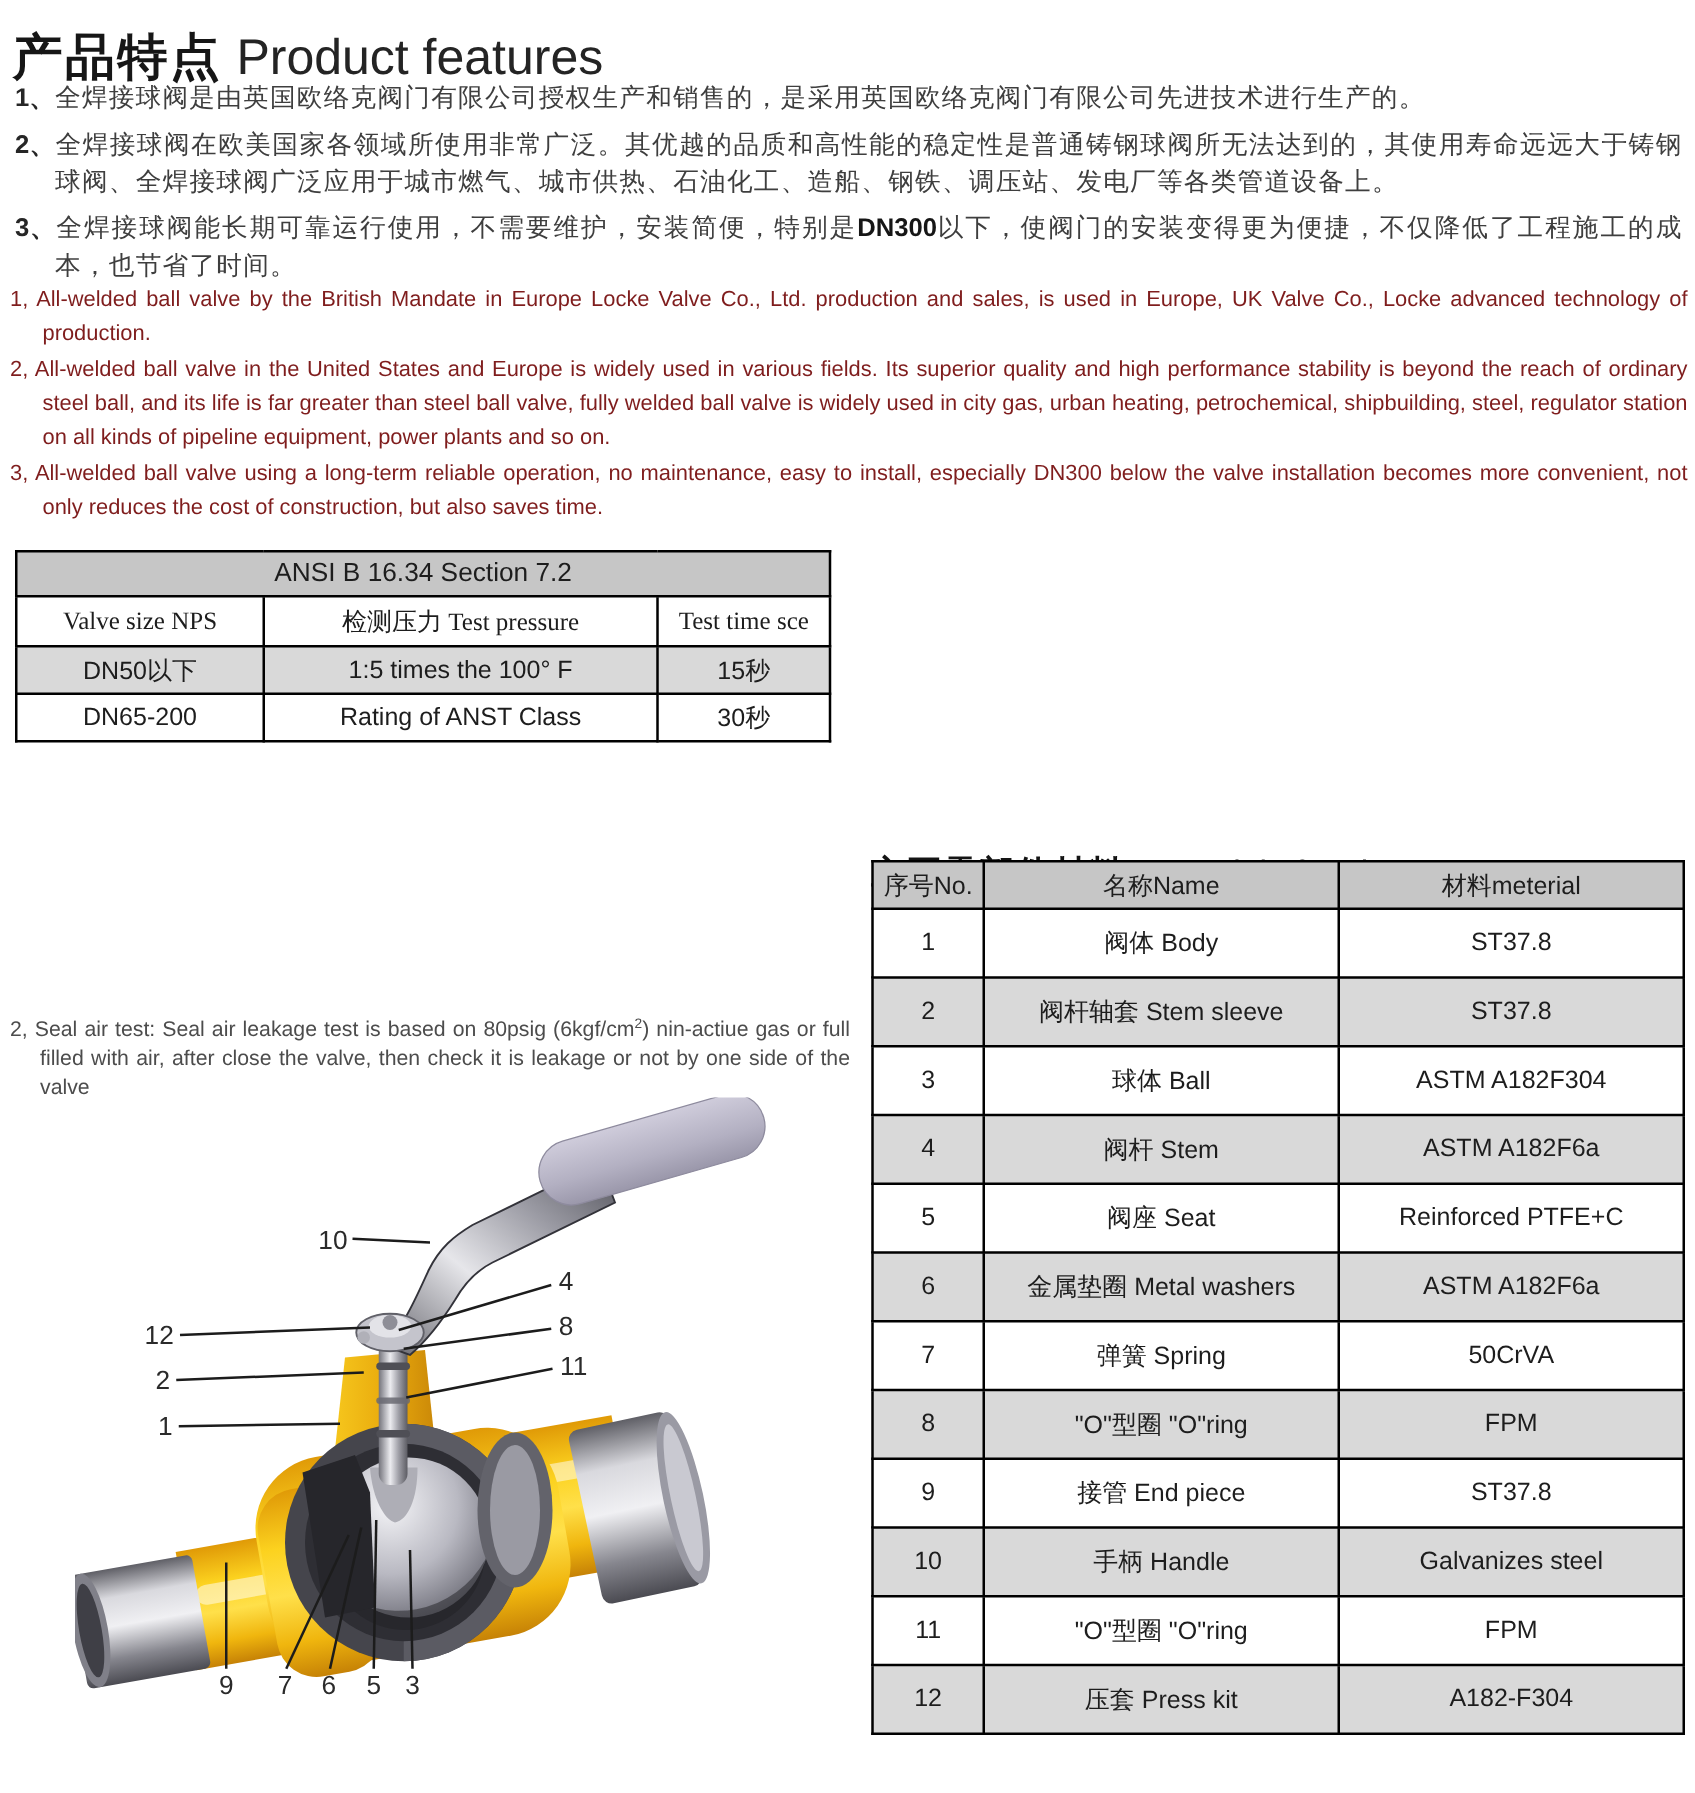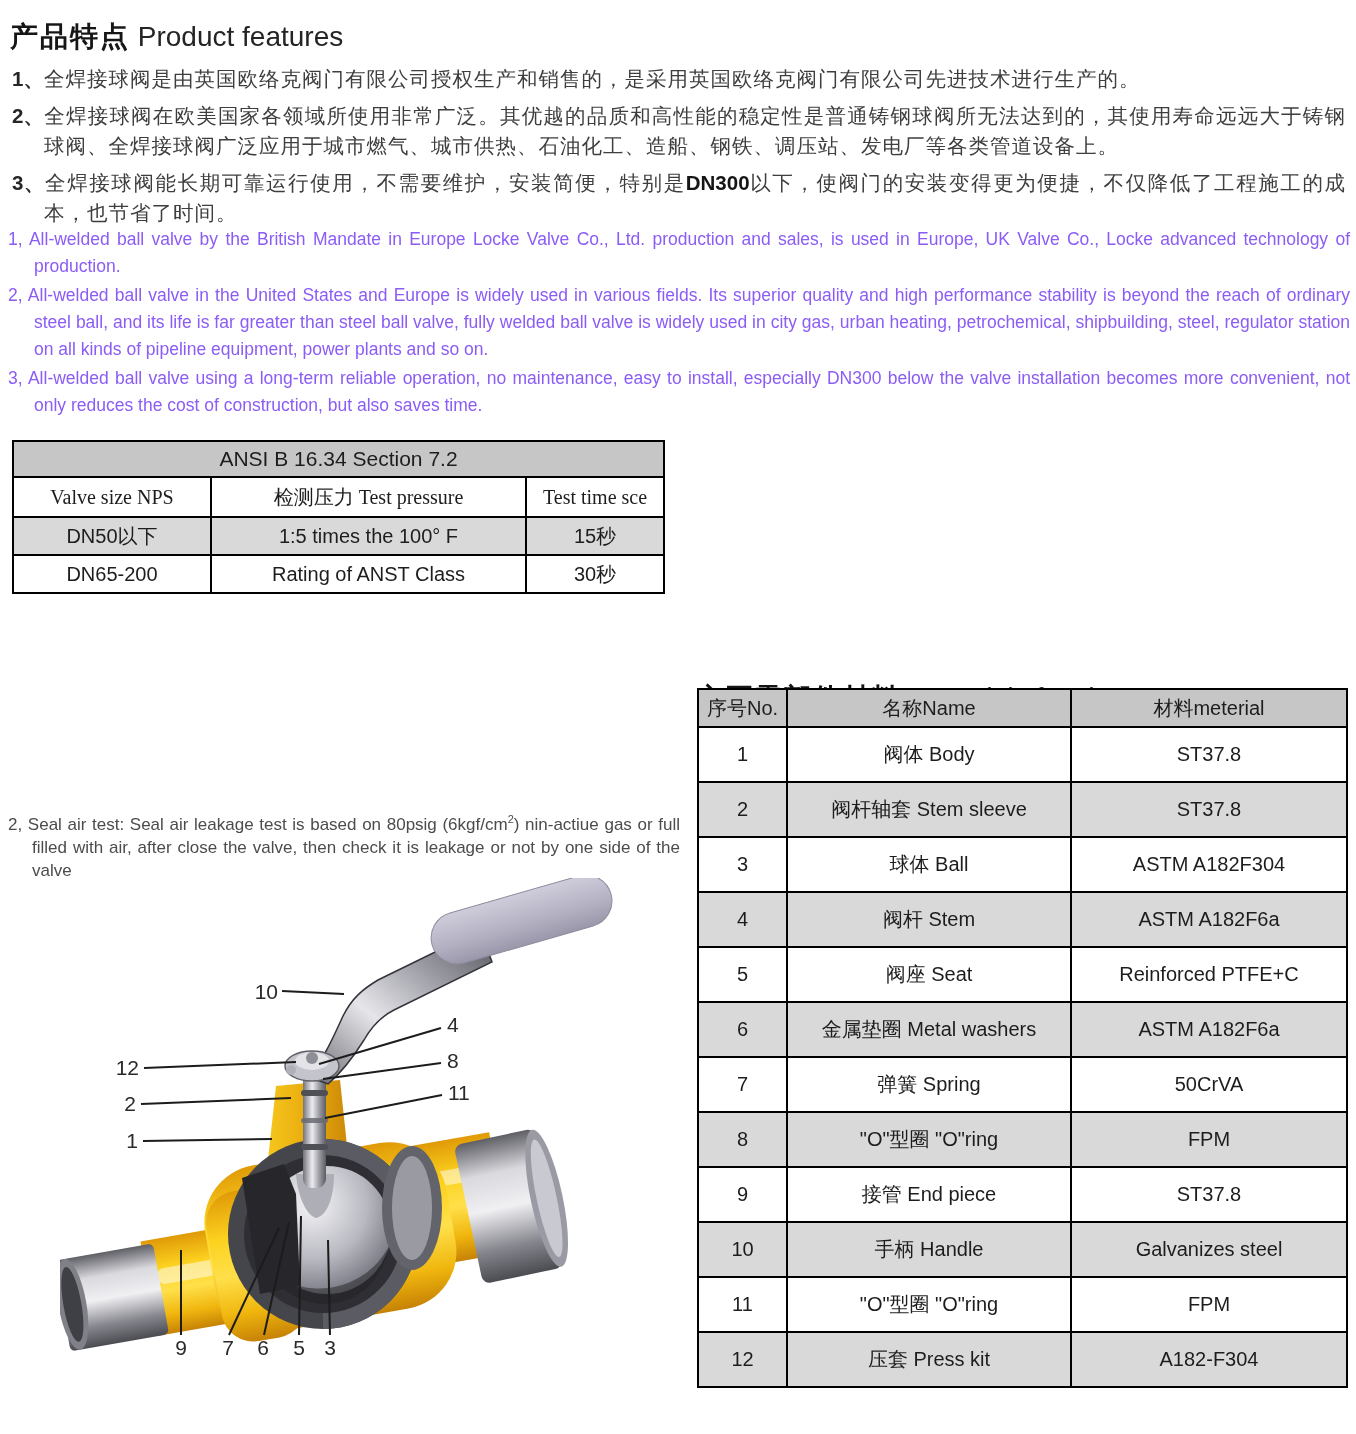--- a/index.html
+++ b/index.html
@@ -2,34 +2,34 @@
 <html><head>
 <meta charset="utf-8">
 <style>
   * { margin:0; padding:0; box-sizing:border-box; }
   html,body { background:#ffffff; }
   .page {
     position:relative; width:1356px; height:1434px; background:#fff;
     font-family:"Liberation Sans","DejaVu Sans",sans-serif; color:#222; overflow:hidden;
   }
   
-  .title { position:absolute; left:10px; top:18px; font-size:28px; white-space:nowrap; }
+  .title { position:absolute; left:10px; top:18px; font-size:40px; white-space:nowrap; }
   .title .cn { font-weight:bold; color:#161616; letter-spacing:2px; }
   .title .en { font-weight:normal; color:#242424; }
 
   
   .cn-list { position:absolute; left:12px; top:64px; width:1334px; }
   .cn-item { font-size:20.5px; line-height:30px; color:#3e3e3e; text-align:justify;
              padding-left:32px; text-indent:-32px; margin-bottom:7px; letter-spacing:1px; }
   .cn-item .num { font-weight:bold; color:#262626; letter-spacing:0; }
   .cn-item b { color:#161616; letter-spacing:0; }
 
   
   .en-list { position:absolute; left:8px; top:226px; width:1342px; }
-  .en-item { font-size:17.5px; line-height:27px; color:#8b5cf6; text-align:justify;
+  .en-item { font-size:17.5px; line-height:27px; color:#7f1d1d; text-align:justify;
              padding-left:26px; text-indent:-26px; margin-bottom:2px; }
 
   
   table { border-collapse:collapse; table-layout:fixed; }
   td { border:2px solid #000; text-align:center; vertical-align:middle; }
   .ptable { position:absolute; left:12px; top:440px; width:651px; }
   .ptable td { font-size:20px; color:#1d1d1d; }
   .ptable tr.trow  td { height:38px; }
   .ptable tr.thead td { height:40px;font-family:Liberation Serif, serif; }
   .ptable tr.ttitle td { height:36px; font-size:21px; }

